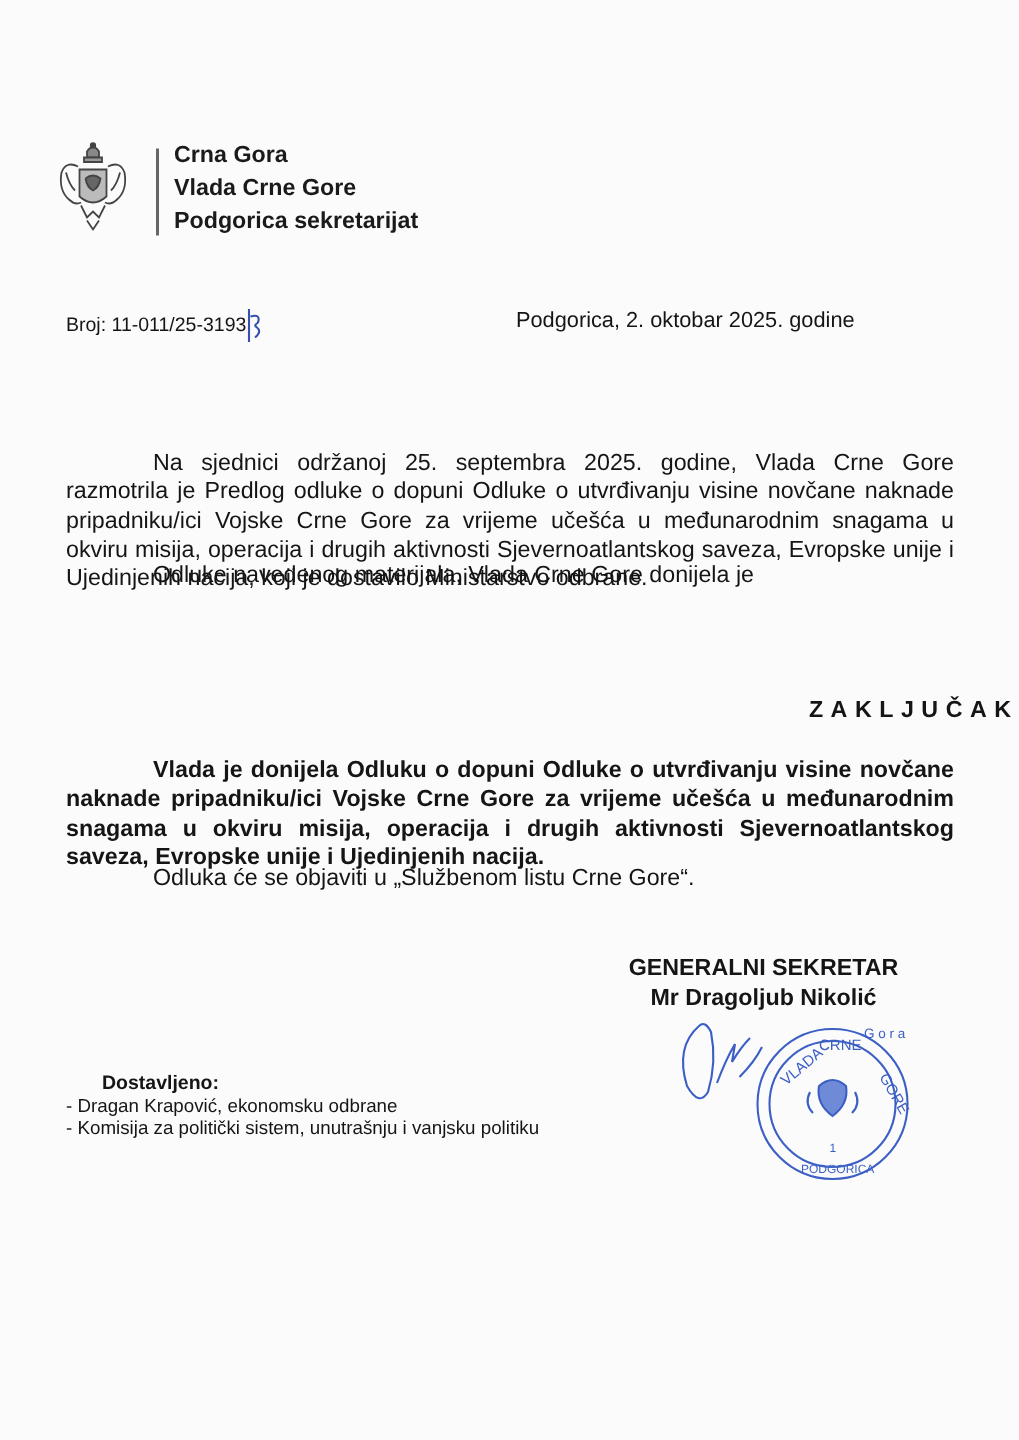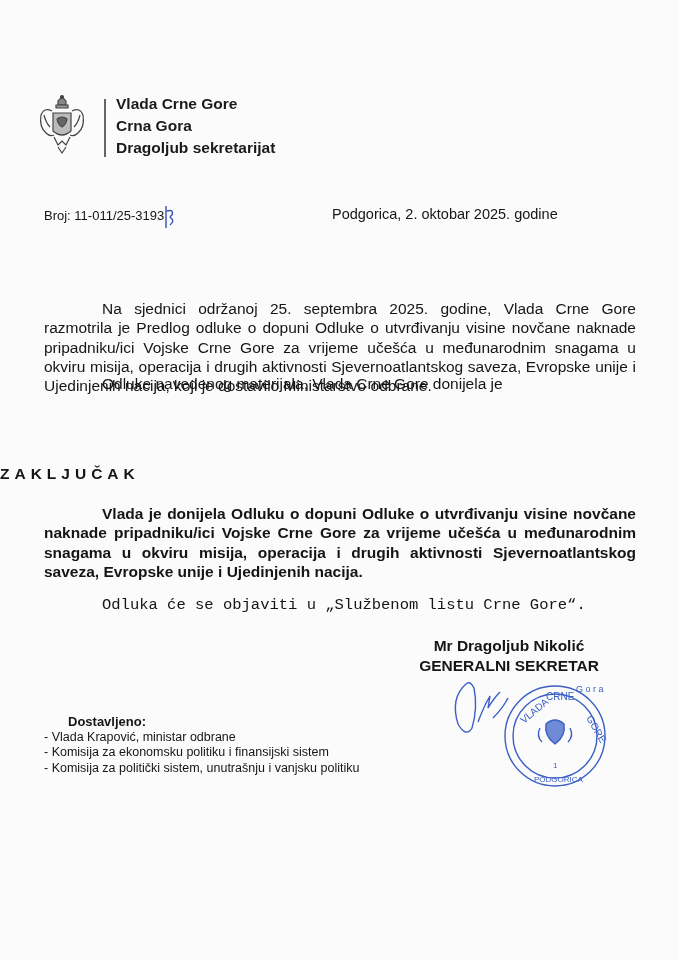--- a/index.html
+++ b/index.html
@@ -6,29 +6,29 @@
   body { width:679px; height:960px; background:#fbfbfb; position:relative; overflow:hidden;
          font-family:"Liberation Sans", sans-serif; color:#151515; }
   .abs { position:absolute; }
   .header-block { left:38px; top:93px; }
   .crest { position:absolute; left:0; top:0; width:48px; height:62px; }
   .vline { position:absolute; left:66px; top:6px; width:1.5px; height:58px; background:#666; }
   .header-lines { position:absolute; left:78px; top:0; font-size:15.5px; line-height:22px; font-weight:bold; color:#1a1a1a; white-space:nowrap; }
   .header-lines div { font-weight:600; }
   .ref { left:44px; top:206px; font-size:13px; }
   .ref-mark { display:inline-block; width:14px; height:22px; vertical-align:middle; }
-  .date { left:332px; top:206px; font-size:14.5px; }
+  .date { left:344px; top:206px; font-size:14.5px; }
   .para { left:44px; width:592px; font-size:15.5px; line-height:19.3px; text-align:justify; }
   .indent { text-indent:58px; }
   .p1 { top:299px; }
   .p1 b { font-weight:normal; }
   .p2 { top:374px; }
-  .title { left:0; width:679px; top:465px; text-align:left; font-size:15.5px; font-weight:bold; letter-spacing:5px; }
+  .title { left:0; width:679px; top:465px; text-align:right; font-size:15.5px; font-weight:bold; letter-spacing:5px; }
   .p3 { top:504px; text-align-last:left;font-weight:bold; }
-  .p4 { top:596px;font-family:Liberation Mono, monospace; }
+  .p4 { top:576px; }
   .sig { left:378px; top:636px; width:262px; text-align:center; font-size:15.5px; font-weight:bold; line-height:20px; }
   .stamp { left:448px; top:678px; width:200px; height:110px; }
   .dost { left:44px; top:714px; font-size:12.5px; line-height:15.5px; }
   .dost .t { font-weight:bold; font-size:13px;padding-left:24px; }
 </style>
 </head>
 <body>
 
 <div class="abs header-block">
   <svg class="crest" viewBox="0 0 48 62">
@@ -40,23 +40,23 @@
       <path d="M34 18 Q42 14 45 22 Q47 34 40 40 Q36 44 32 42"></path>
       <path d="M6 22 Q8 30 12 34 M42 22 Q40 30 36 34"></path>
       <path d="M15 20 L33 20 L33 38 Q24 46 15 38 Z" fill="#bbb"></path>
       <path d="M19 26 Q24 22 29 26 Q28 32 24 34 Q20 32 19 26" fill="#666"></path>
       <path d="M16 44 L20 52 L24 48 L28 52 L32 44"></path>
       <path d="M20 54 L24 60 L28 54"></path>
     </g>
   </svg>
   <div class="vline"></div>
   <div class="header-lines">
+    <div>Crna Gora</div>
     <div>Vlada Crne Gore</div>
-    <div>Crna Gora</div>
-    <div>Dragoljub sekretarijat</div>
+    <div>Podgorica sekretarijat</div>
   </div>
 </div>
 
 <div class="abs ref">
   <span>Broj: 11-011/25-3193</span><svg class="ref-mark" viewBox="0 0 14 22">
       <path d="M2 0 L2 22 M3 5 Q10 3 8 9 Q5 11 7 12 Q11 15 6 19" fill="none" stroke="#3550b0" stroke-width="1.4"></path>
     </svg>
 </div>
 <div class="abs date">Podgorica, 2. oktobar 2025. godine</div>
 
@@ -64,22 +64,22 @@
 
 <div class="abs para indent p2">Odluke navedenog materijala, Vlada Crne Gore donijela je</div>
 
 <div class="abs title">ZAKLJUČAK</div>
 
 <div class="abs para indent p3">Vlada je donijela Odluku o dopuni Odluke o utvrđivanju visine novčane naknade pripadniku/ici Vojske Crne Gore za vrijeme učešća u međunarodnim snagama u okviru misija, operacija i drugih aktivnosti Sjevernoatlantskog saveza, Evropske unije i Ujedinjenih nacija.</div>
 
 <div class="abs para indent p4">Odluka će se objaviti u „Službenom listu Crne Gore“.</div>
 
 <div class="abs sig">
+  <div>GENERALNI SEKRETAR</div>
   <div>Mr Dragoljub Nikolić</div>
-  <div>GENERALNI SEKRETAR</div>
 </div>
 
 <svg class="abs stamp" viewBox="0 0 200 110">
   <g fill="none" stroke="#3b5fc4" stroke-width="1.4">
     <path d="M18 6 Q2 20 10 46 Q18 60 24 50 Q30 30 26 10 Q22 2 18 6 Z"></path>
     <path d="M30 44 Q36 28 42 18 L40 30 Q46 20 52 14"></path>
     <path d="M45 40 Q55 30 60 20"></path>
     <circle cx="107" cy="58" r="50"></circle>
     <circle cx="107" cy="58" r="42"></circle>
     <path d="M98 46 Q107 38 116 46 Q118 58 107 66 Q96 58 98 46 Z" fill="#6f8ad6"></path>
@@ -90,16 +90,15 @@
     <text x="98" y="22">CRNE</text>
     <text x="138" y="40" transform="rotate(60 138 40)">GORE</text>
     <text x="128" y="14" font-size="9">G o r a</text>
     <text x="105" y="90" font-size="8">1</text>
     <text x="86" y="104" font-size="8">PODGORICA</text>
   </g>
 </svg>
 
 <div class="abs dost">
   <div class="t">Dostavljeno:</div>
-  <div>- Vlada Krapović, ministar odbrane</div>
-  <div>- Komisija za ekonomsku politiku i finansijski sistem</div>
+  <div>- Dragan Krapović, ekonomsku odbrane</div>
   <div>- Komisija za politički sistem, unutrašnju i vanjsku politiku</div>
 </div>
 
 </body></html>

